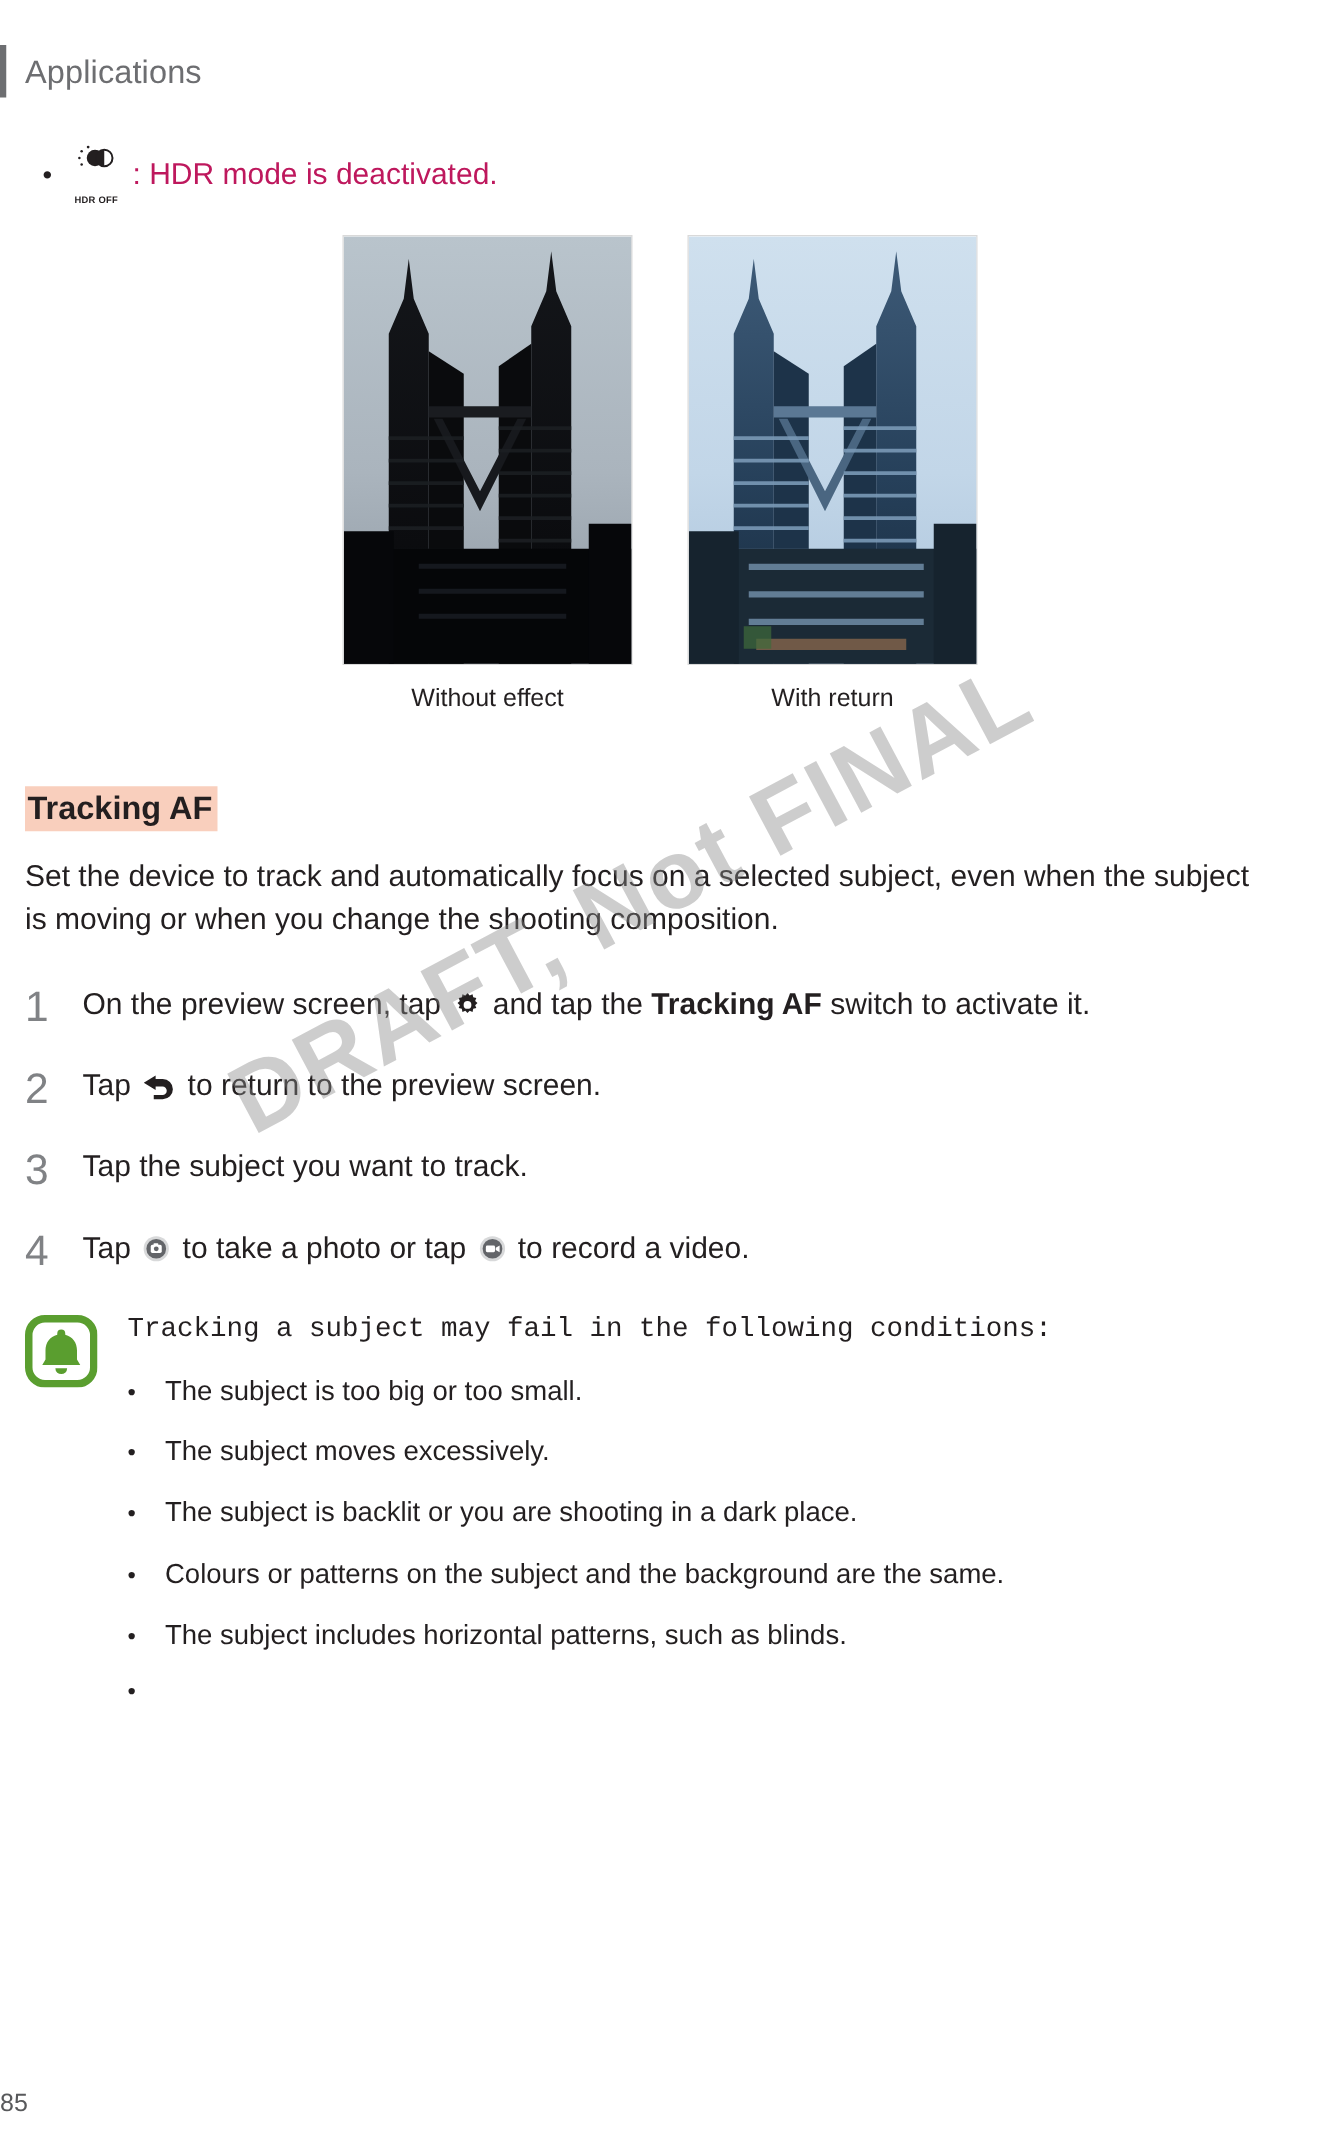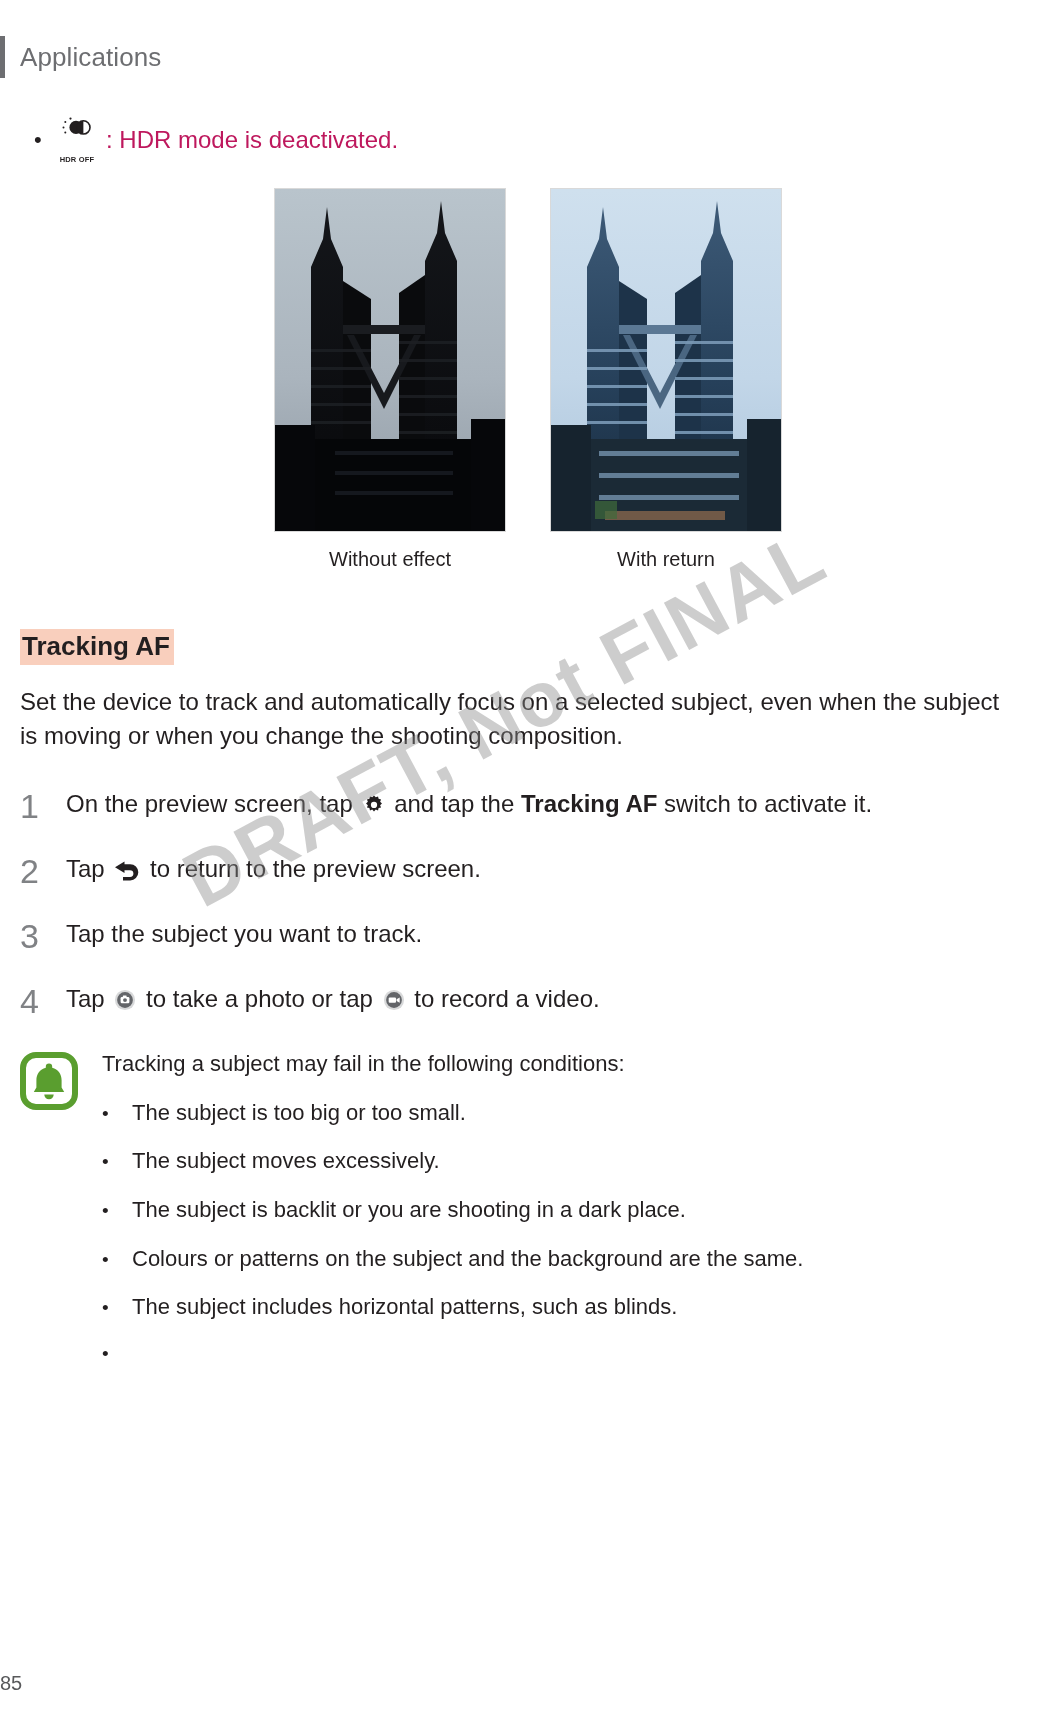--- a/index.html
+++ b/index.html
@@ -182,20 +182,21 @@
     padding-top: 4px;
   }
   .note-body {
     padding-left: 24px;
     padding-top: 2px;
   }
   .note-lead {
     font-size: 22px;
     line-height: 1.3;
     color: #231f20;
+    font-family: Liberation Mono, monospace;
   }
   .note-list {
     margin: 0;
     padding: 0;
     list-style: none;
   }
   .note-list li {
     display: flex;
     align-items: baseline;
     margin-top: 20px;

